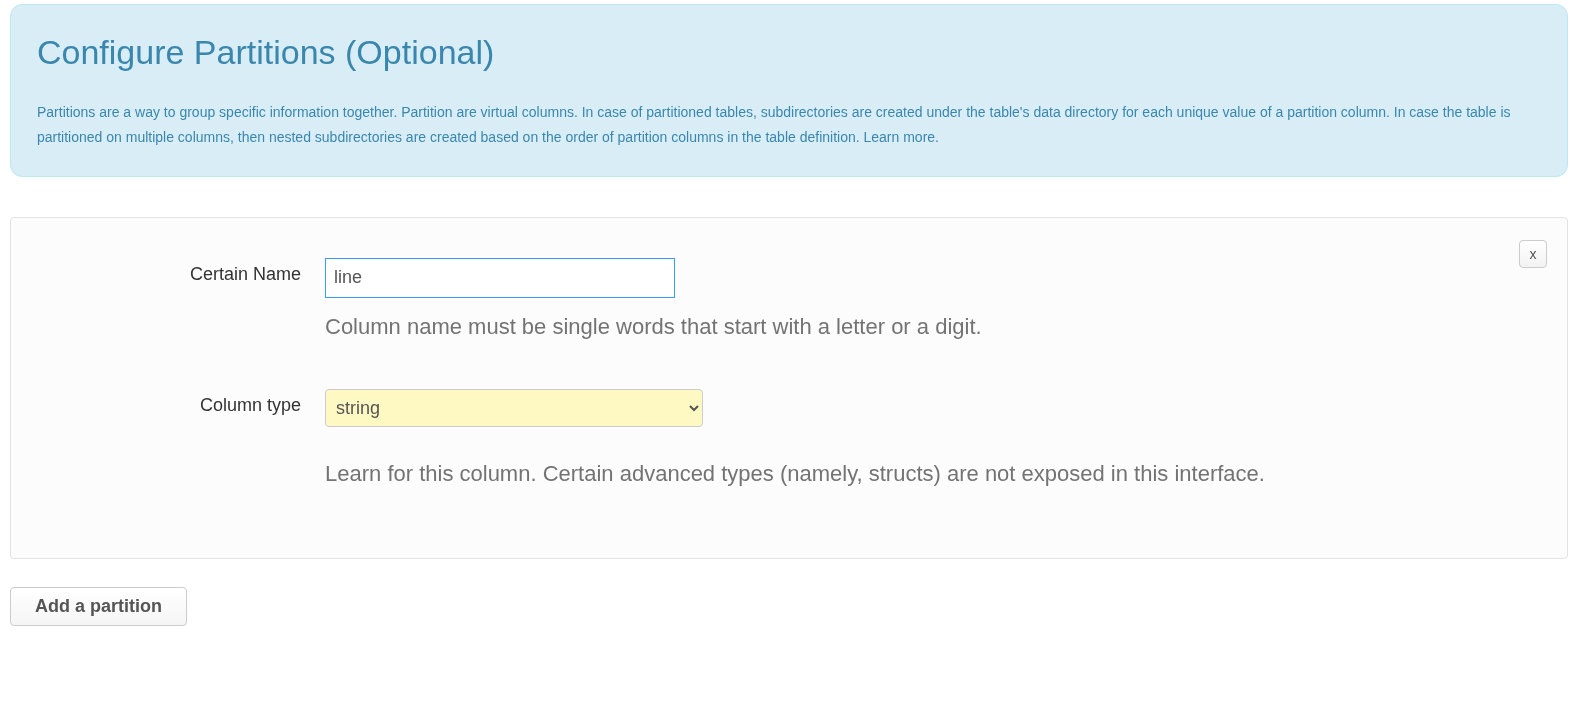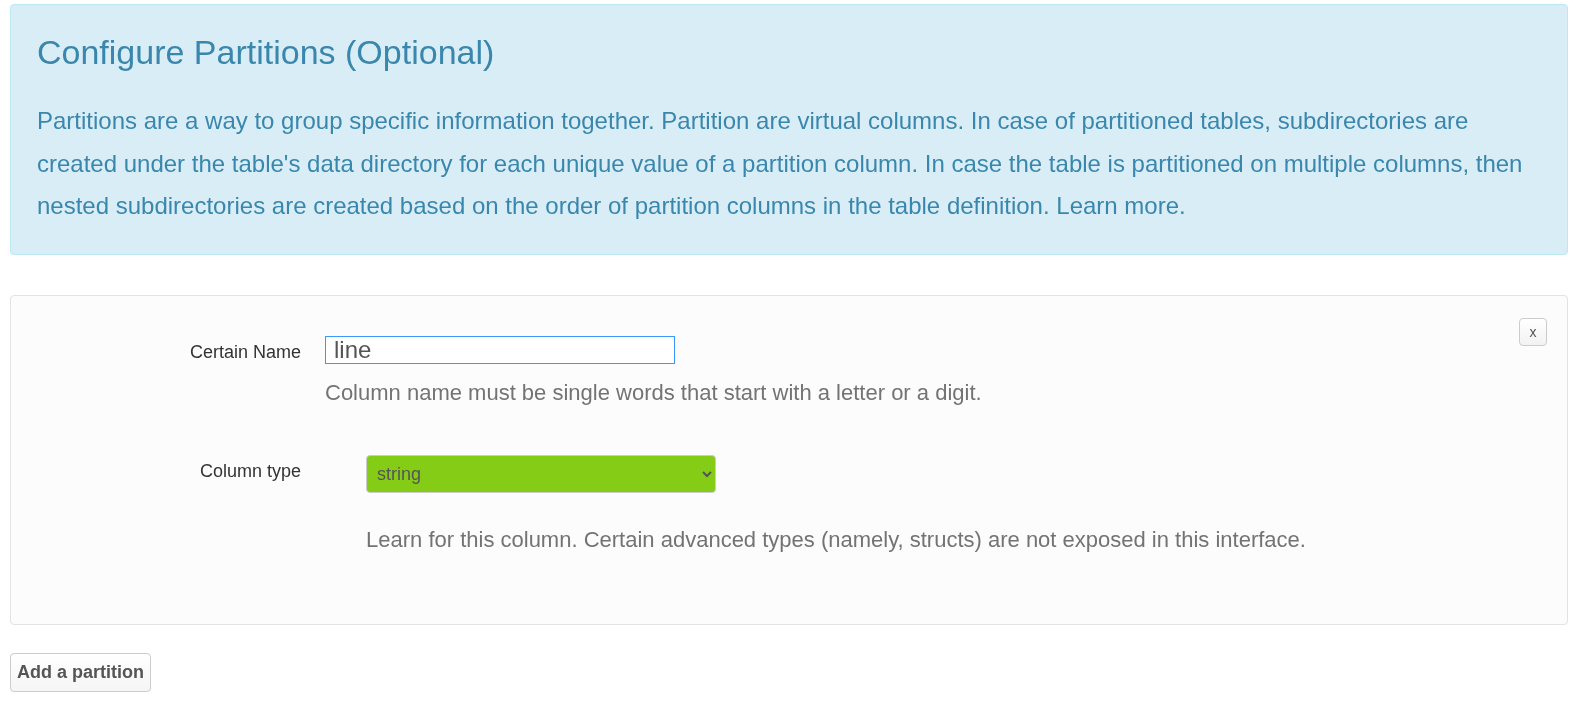--- a/index.html
+++ b/index.html
@@ -10,33 +10,33 @@
     body {
       font-family: "Helvetica Neue", Helvetica, Arial, sans-serif;
       font-size: 18px;
       color: #333;
       background: #fff;
       width: 1578px;
     }
     .info-panel {
       background: #d9edf7;
       border: 1px solid #bce8f1;
-      border-radius: 4px;
+      border-radius: 12px;
       padding: 28px 26px 26px 26px;
       margin: 4px 10px 40px 10px;
     }
     .info-title {
       font-size: 34px;
       font-weight: 400;
       color: #3a87ad;
       margin-bottom: 28px;
     }
     .info-body {
       color: #3a87ad;
-      font-size: 24px;
+      font-size: 14px;
       line-height: 1.78;
     }
     .info-body a {
       color: #3a87ad;
       text-decoration: none;
     }
     .form-well {
       border: 1px solid #e3e3e3;
       background: #fcfcfc;
       border-radius: 4px;
@@ -56,47 +56,46 @@
       font-size: 18px;
       color: #333;
       padding-top: 6px;
       padding-right: 24px;
     }
     .form-control-wrap {
       flex: 1;
     }
     .form-input {
       width: 350px;
-      height: 28px;
+      height: 40px;
       padding: 4px 8px;
-      font-size: 24px;
+      font-size: 18px;
       border: 1px solid #3b99fc;
       outline: none;
       background: #fff;
       color: #555;
     }
     .form-select {
-      width: 350px;
+      width: 378px;
       height: 38px;
       padding: 4px 6px;
       font-size: 18px;
       border: 1px solid #ccc;
       border-radius: 4px;
-      background: #84cc16;
+      background: #fef9c3;
       color: #555;
     }
     .help-text {
       color: #737373;
       font-size: 22px;
       margin-top: 12px;
       line-height: 1.5;
     }
     .group2 {
       margin-top: 46px;
-      gap: 41px;
     }
     .type-help {
       margin-top: 30px;
     }
     .remove-btn {
       position: absolute;
       top: 22px;
       right: 20px;
       width: 28px;
       height: 28px;
@@ -106,21 +105,21 @@
       color: #555;
       cursor: pointer;
       display: flex;
       align-items: center;
       justify-content: center;
       font-size: 14px;
       line-height: 1;
     }
     .add-btn {
       margin: 0 10px;
-      padding: 8px 6px;
+      padding: 8px 24px;
       font-size: 18px;
       font-weight: 700;
       color: #555;
       background: linear-gradient(#fff, #f5f5f5);
       border: 1px solid #ccc;
       border-radius: 4px;
       cursor: pointer;
     }
   </style>
 </head>

